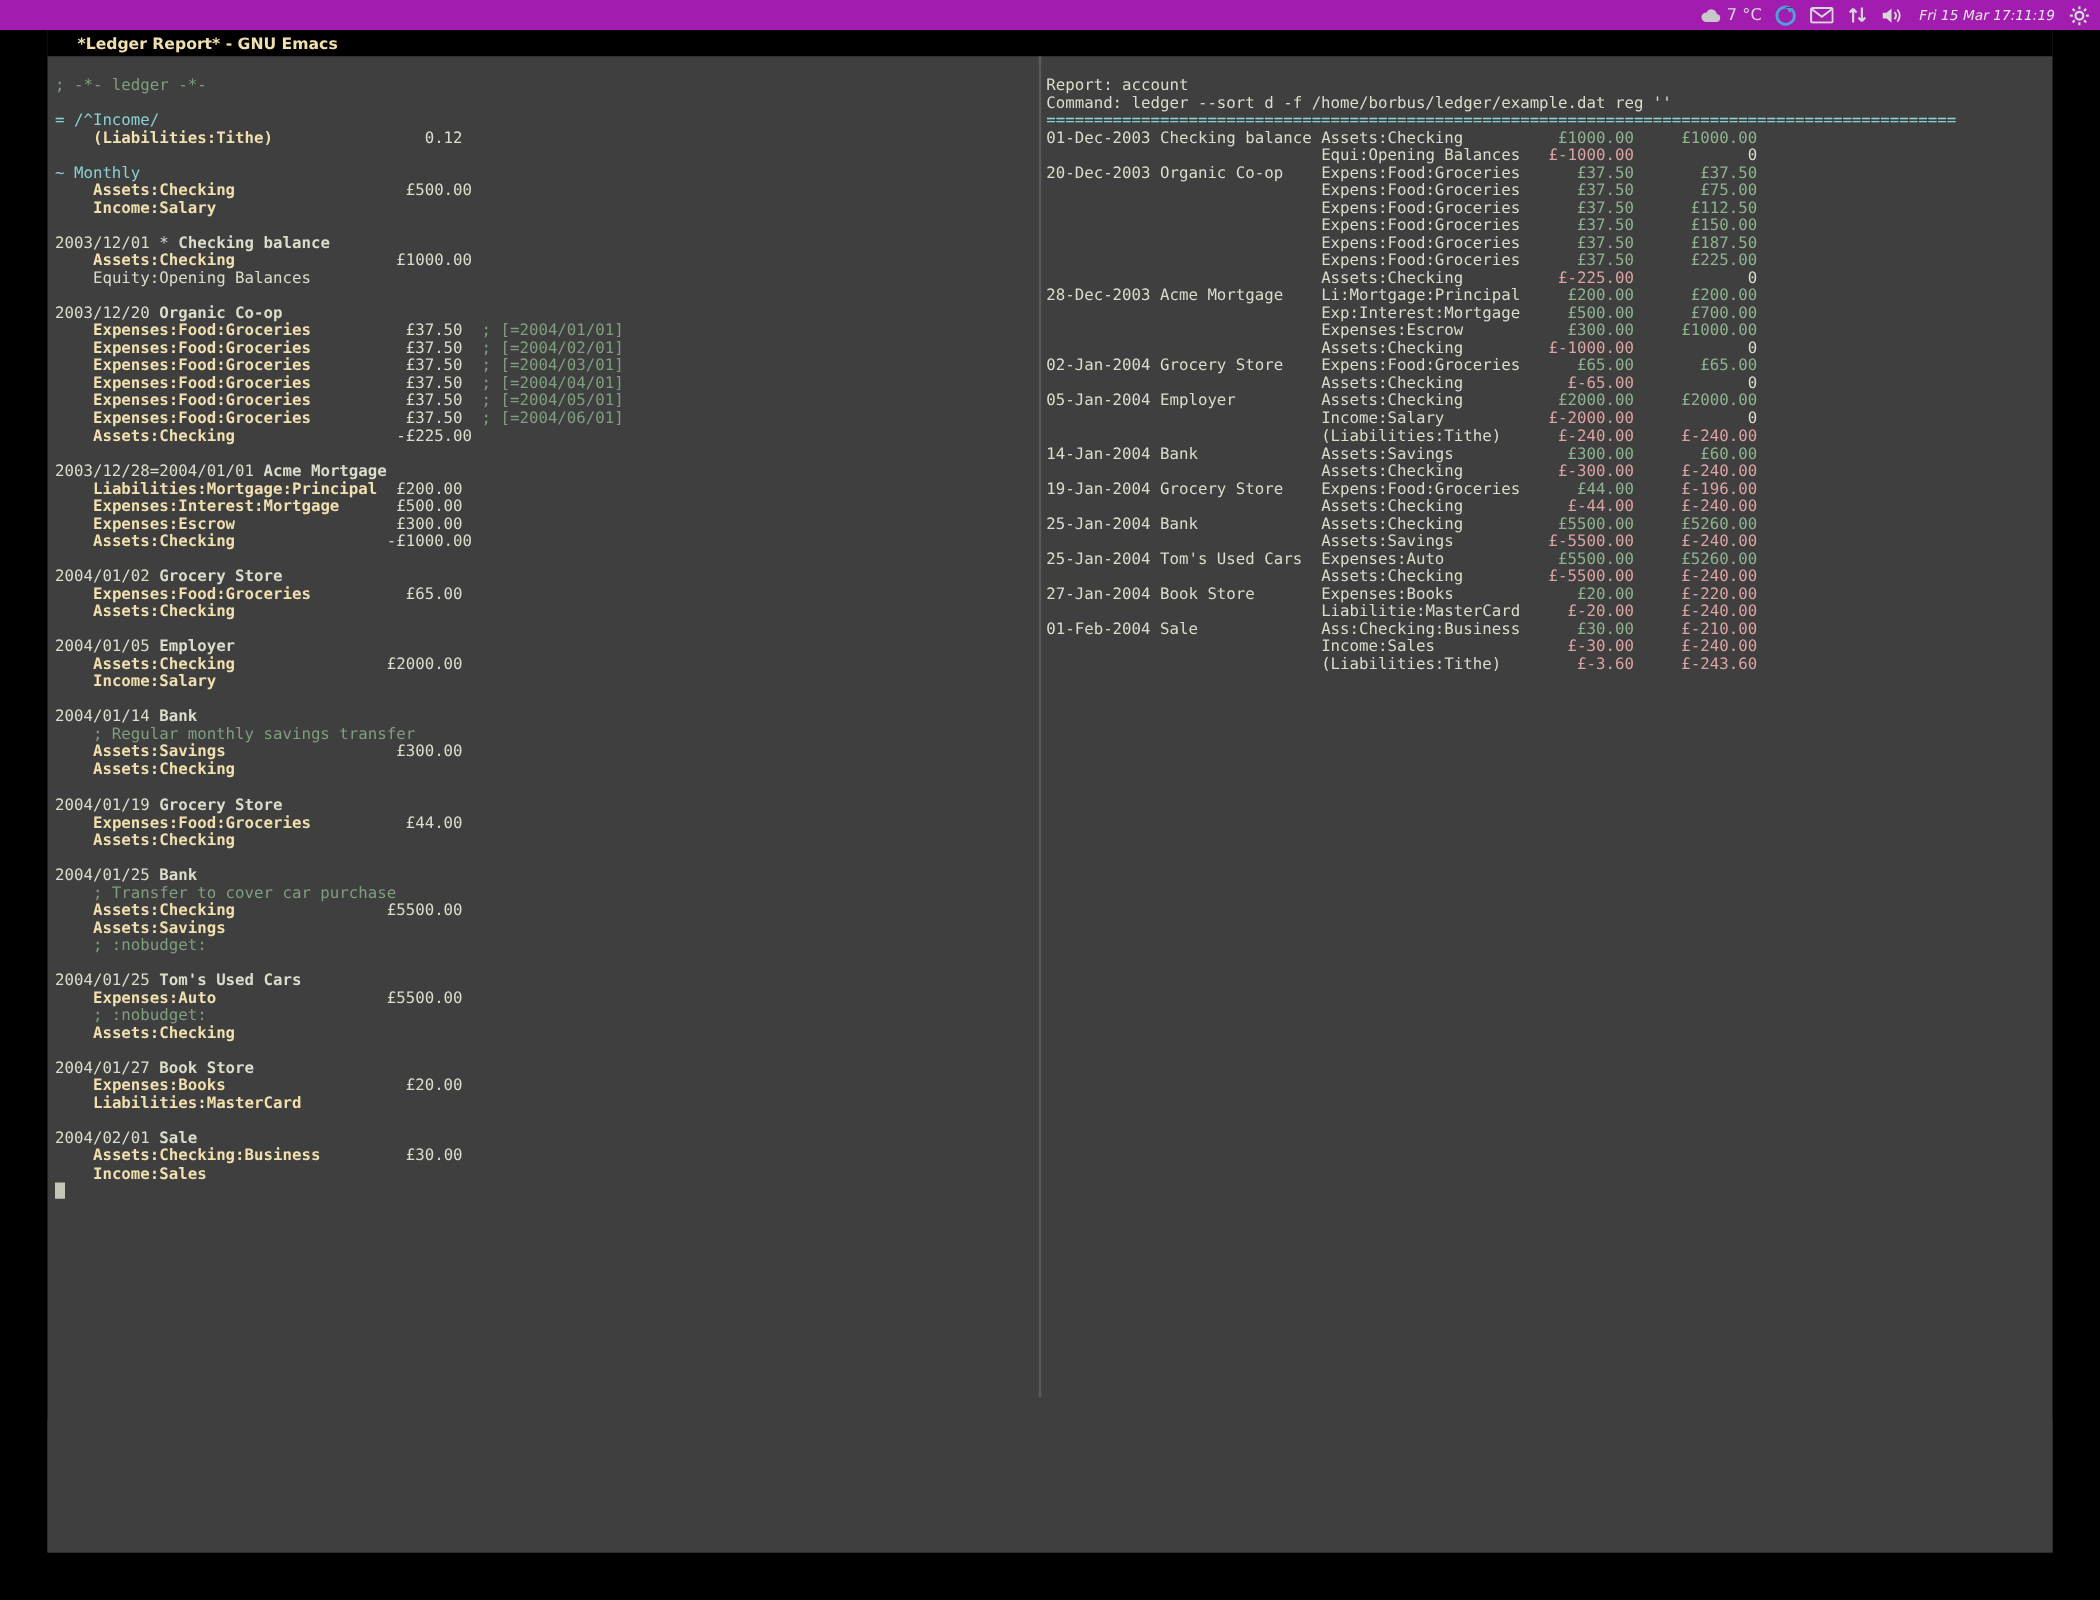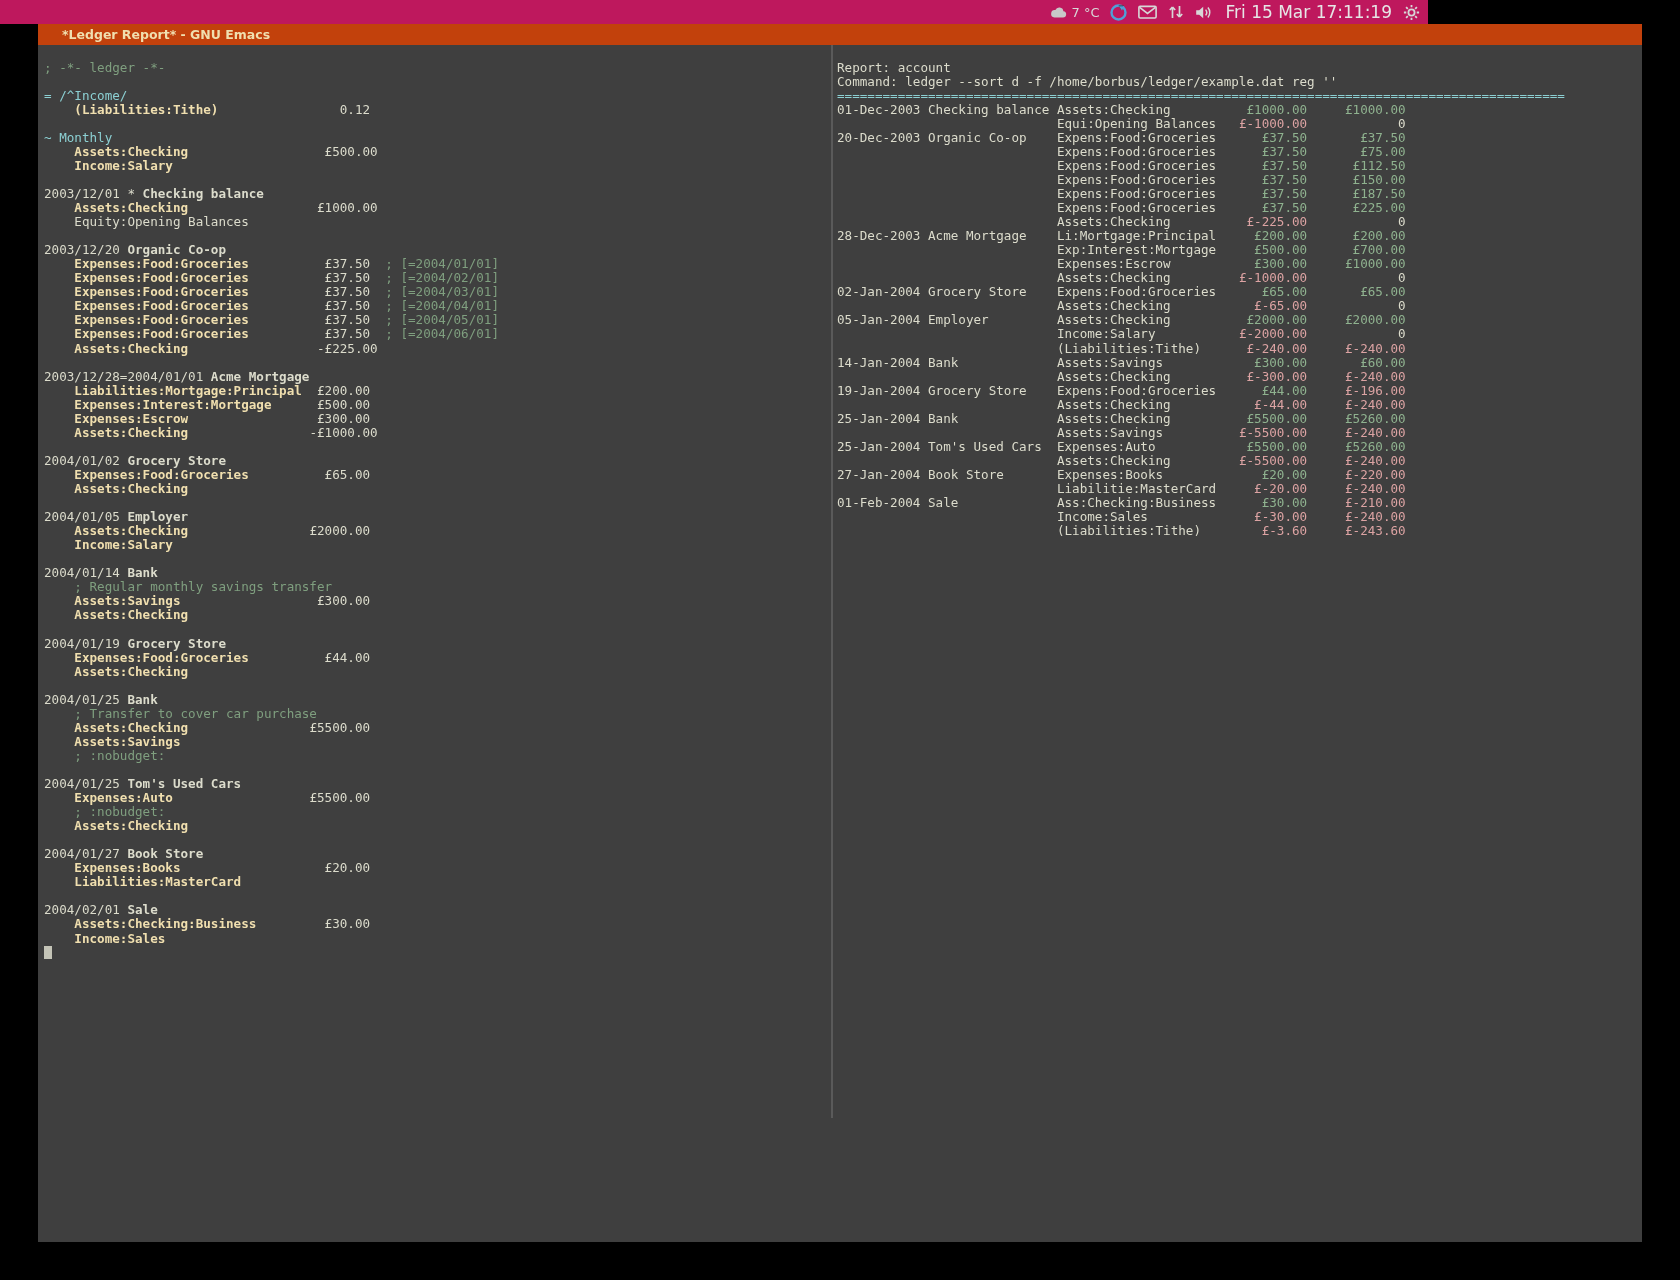--- a/index.html
+++ b/index.html
@@ -14,54 +14,54 @@
   #root {
     position: absolute;
     left: 0; top: 0;
     width: 1680px; height: 1280px;
     background: #000000;
   }
   
   #panel {
     position: absolute;
     left: 0; top: 0;
-    width: 1428px; height: 24px;
-    background: #be185d;
+    width: 1680px; height: 24px;
+    background: #a21caf;
     display: flex;
     align-items: center;
   }
   #panel-right {
     position: absolute;
     right: 8px; top: 0;
     height: 24px;
     display: flex;
     align-items: center;
     gap: 11px;
     color: #d8d8d8;
     font-size: 13px;
     font-family: "DejaVu Sans", "Liberation Sans", sans-serif;
   }
   .tray-icon { display: inline-flex; align-items: center; }
-  #clock { font-size: 17px; color: #e6e6e6; letter-spacing: 0px; }
+  #clock { font-size: 11px; color: #e6e6e6; letter-spacing: 0px; font-style: italic; }
   #weather { display: flex; align-items: center; gap: 4px; font-size: 13px; }
 
   
   #frame {
     position: absolute;
     left: 38px; top: 24px;
     width: 1604px; height: 1218px;
     background: #3f3f3f;
     border: 0;
     box-sizing: border-box;
   }
   #titlebar {
     position: absolute;
     left: 0; top: 0;
     width: 1604px; height: 21px;
-    background: #c2410c;
+    background: #000000;
     color: #f0dfaf;
     font-size: 12.5px;
     font-weight: bold;
     font-family: "DejaVu Sans", "Liberation Sans", sans-serif;
     display: flex; align-items: center;
     padding-left: 24px;
     box-sizing: border-box;
   }
   #windows {
     position: absolute;

